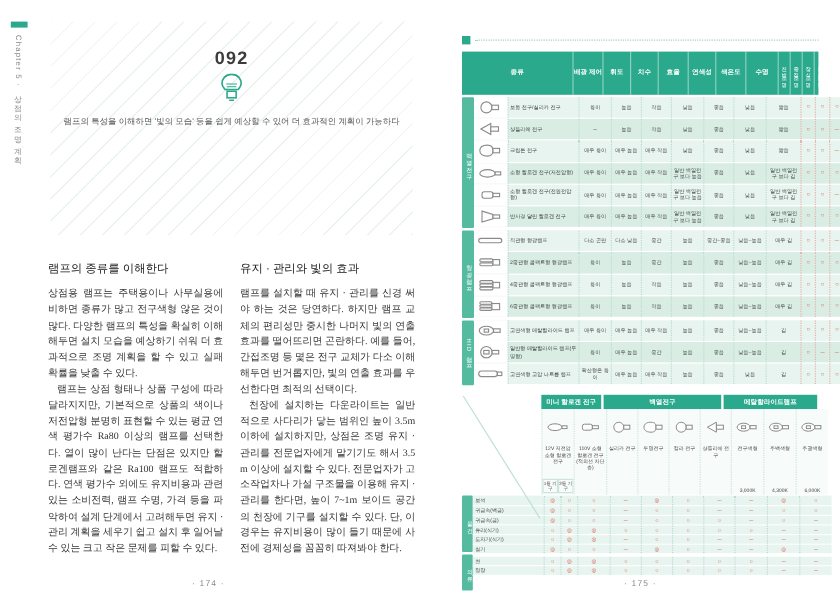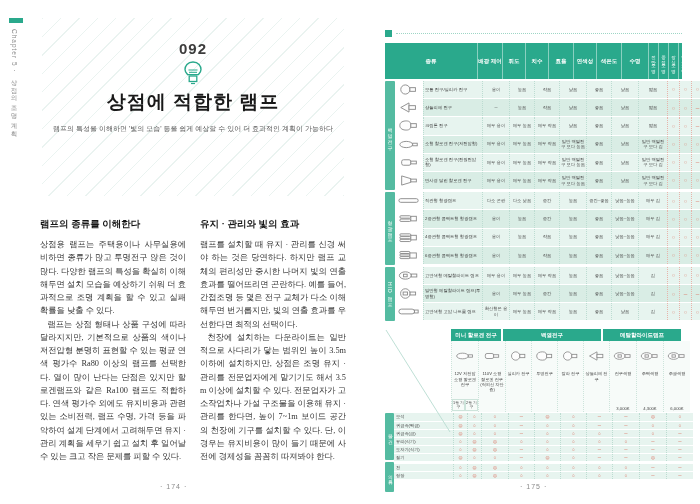--- a/index.html
+++ b/index.html
@@ -17,21 +17,21 @@
     background:repeating-linear-gradient(135deg,rgba(140,190,175,0.18) 0 1px,transparent 1px 13px);
     text-align:center;}
   .lp-num{padding-top:22px;font-size:15px;font-weight:bold;color:#3c3c3c;letter-spacing:1px;}
   .lp-bulb{margin:4px auto 2px;width:22px;height:26px;}
   .lp-title{font-size:19px;font-weight:bold;color:#191919;letter-spacing:1px;margin-top:2px;}
   .lp-point{display:inline-block;margin-top:16px;font-size:9px;font-weight:bold;color:#2aa98c;
     border-bottom:1.5px solid #2aa98c;padding:0 3px 2px;letter-spacing:1px;}
   .lp-sub{margin-top:9px;font-size:7px;color:#555;}
   .lp-cols{display:flex;margin-top:22px;margin-left:10px;gap:14px;}
   .lp-col{width:146px;}
-  .lp-colhead{font-size:9.5px;font-weight:bold;color:#141414;margin-bottom:7px;}
+  .lp-colhead{font-size:9.5px;font-weight:normal;color:#141414;margin-bottom:7px;}
   .lp-col p{margin:0;font-family:"Liberation Serif",serif;font-size:8.3px;line-height:1.6;
     color:#333;text-align:justify;word-break:break-all;}
   .lp-col p + p{text-indent:0.9em;}
 
   .pgnum{position:absolute;bottom:14px;font-size:7px;color:#8a8a8a;letter-spacing:1px;}
   .pgnum.l{left:160px;} .pgnum.r{left:520px;}
 
   
   .rpage{position:absolute;left:385px;top:30px;width:297px;}
   .sec-title{display:flex;align-items:center;margin-bottom:6px;}
@@ -100,28 +100,27 @@
       <div class="lp-num">092</div>
       <div class="lp-bulb">
         <svg width="22" height="26" viewBox="0 0 22 26">
           <path d="M11 1 C5.5 1 3 5 3 8.6 C3 11 4.6 12.4 5.6 13.6 L16.4 13.6 C17.4 12.4 19 11 19 8.6 C19 5 16.5 1 11 1 Z" fill="none" stroke="#2aa98c" stroke-width="1.4"></path>
           <line x1="6.5" y1="9" x2="15.5" y2="9" stroke="#2aa98c" stroke-width="1"></line>
           <line x1="7" y1="11.3" x2="15" y2="11.3" stroke="#2aa98c" stroke-width="1"></line>
           <rect x="7.2" y="15" width="7.6" height="5.5" fill="none" stroke="#2aa98c" stroke-width="1.3"></rect>
           <line x1="9" y1="22.5" x2="13" y2="22.5" stroke="#2aa98c" stroke-width="1.2"></line>
         </svg>
       </div>
-      <div class="lp-title">상점에 적합한 램프</div>
       <div class="lp-sub">램프의 특성을 이해하면 '빛의 모습' 등을 쉽게 예상할 수 있어 더 효과적인 계획이 가능하다</div>
     </div>
     <div class="lp-cols">
       <div class="lp-col">
         <div class="lp-colhead">램프의 종류를 이해한다</div>
         <div>
-            <p>상점용 램프는 주택용이나 사무실용에 비하면 종류가 많고 투명전구 않은 것이 많다. 다양한 램프의 특성을 확실히 이해해두면 설치 모습을 예상하기 쉬워 더 효과적으로 조명 계획을 할 수 있고 실패 확률을 낮출 수 있다.</p>
+            <p>상점용 램프는 주택용이나 사무실용에 비하면 종류가 많고 전구색형 않은 것이 많다. 다양한 램프의 특성을 확실히 이해해두면 설치 모습을 예상하기 쉬워 더 효과적으로 조명 계획을 할 수 있고 실패 확률을 낮출 수 있다.</p>
             <p>램프는 상점 형태나 상품 구성에 따라 달라지지만, 기본적으로 상품의 색이나 저전압형 분명히 표현할 수 있는 평균 연색 평가수 Ra80 이상의 램프를 선택한다. 열이 많이 난다는 단점은 있지만 할로겐램프와 같은 Ra100 램프도 적합하다. 연색 평가수 외에도 유지비용과 관련 있는 소비전력, 램프 수명, 가격 등을 파악하여 설계 단계에서 고려해두면 유지 · 관리 계획을 세우기 쉽고 설치 후 일어날 수 있는 크고 작은 문제를 피할 수 있다.</p>
           </div>
       </div>
       <div class="lp-col">
         <div class="lp-colhead">유지 · 관리와 빛의 효과</div>
         <div>
             <p>램프를 설치할 때 유지 · 관리를 신경 써야 하는 것은 당연하다. 하지만 램프 교체의 편리성만 중시한 나머지 빛의 연출 효과를 떨어뜨리면 곤란하다. 예를 들어, 간접조명 등 몇은 전구 교체가 다소 이해해두면 번거롭지만, 빛의 연출 효과를 우선한다면 최적의 선택이다.</p>
             <p>천장에 설치하는 다운라이트는 일반적으로 사다리가 닿는 범위인 높이 3.5m 이하에 설치하지만, 상점은 조명 유지 · 관리를 전문업자에게 맡기기도 해서 3.5m 이상에 설치할 수 있다. 전문업자가 고소작업차나 가설 구조물을 이용해 유지 · 관리를 한다면, 높이 7~1m 보이드 공간의 천장에 기구를 설치할 수 있다. 단, 이 경우는 유지비용이 많이 들기 때문에 사전에 경제성을 꼼꼼히 따져봐야 한다.</p>
           </div>
       </div>

